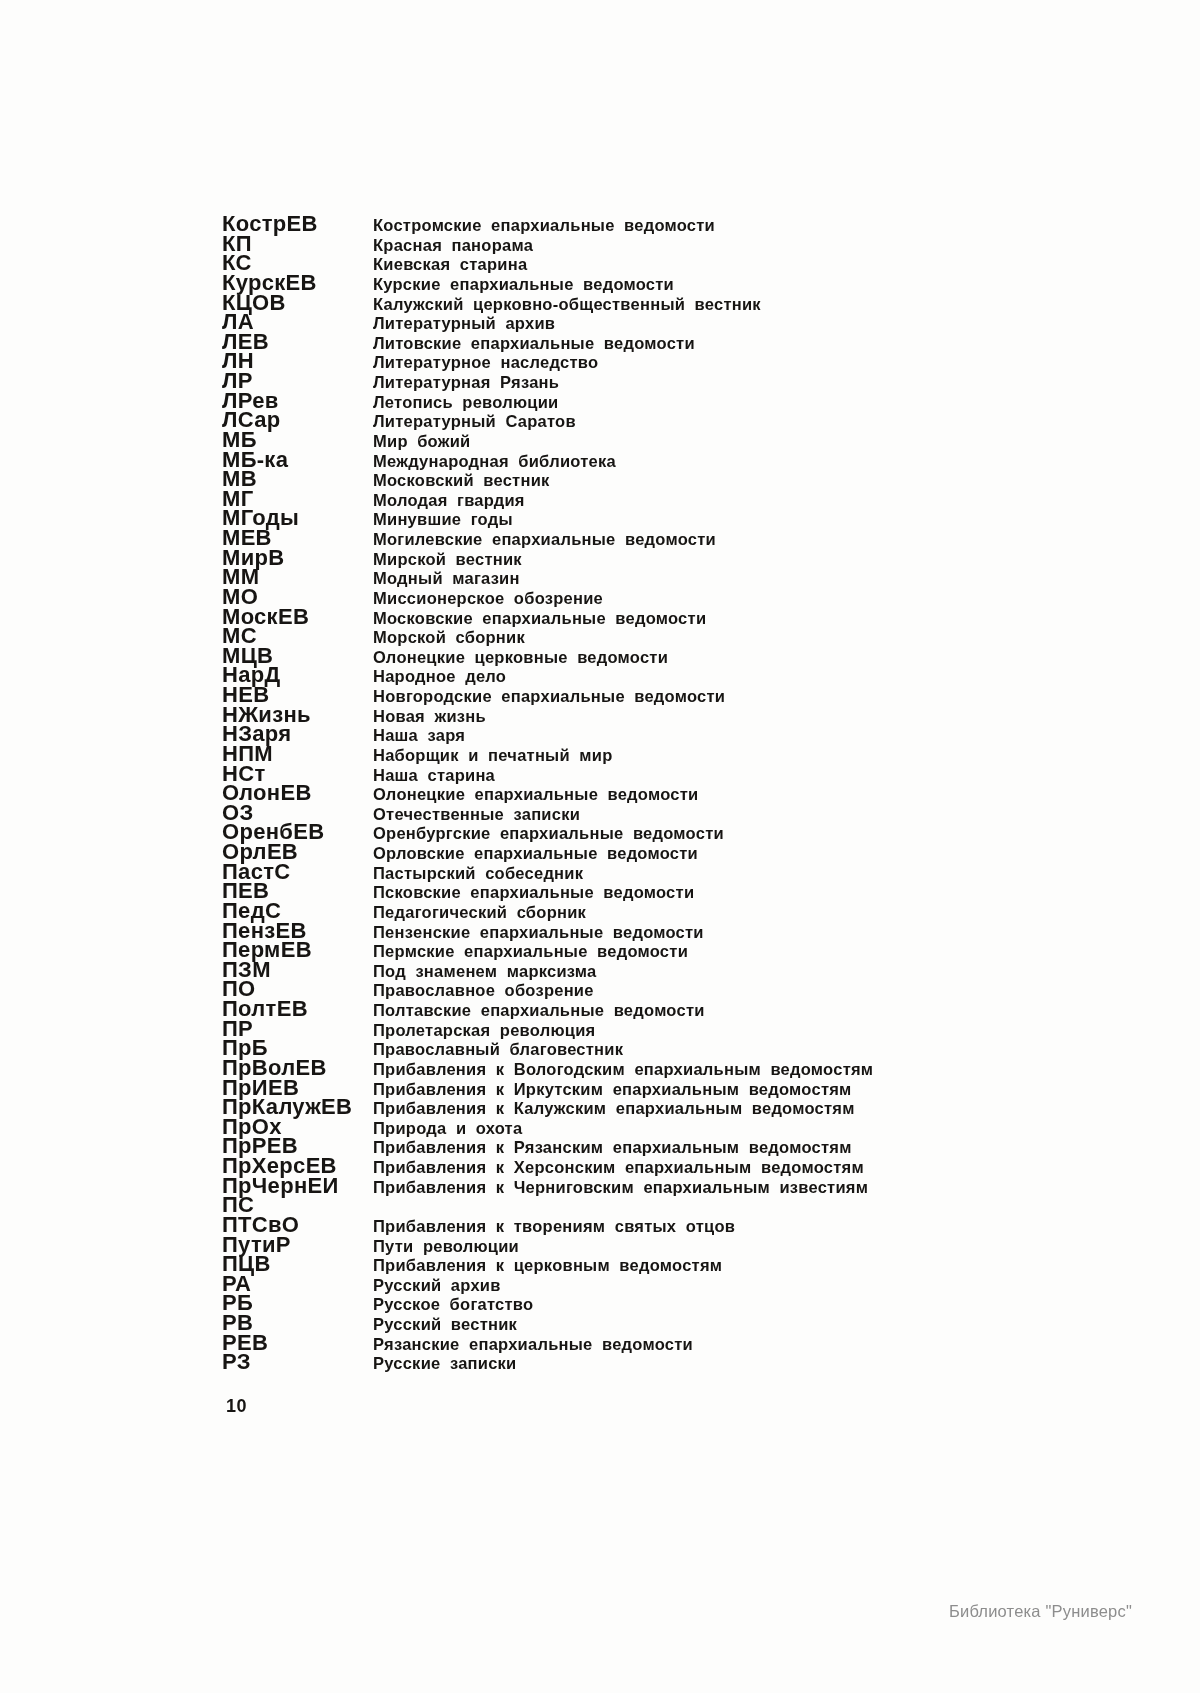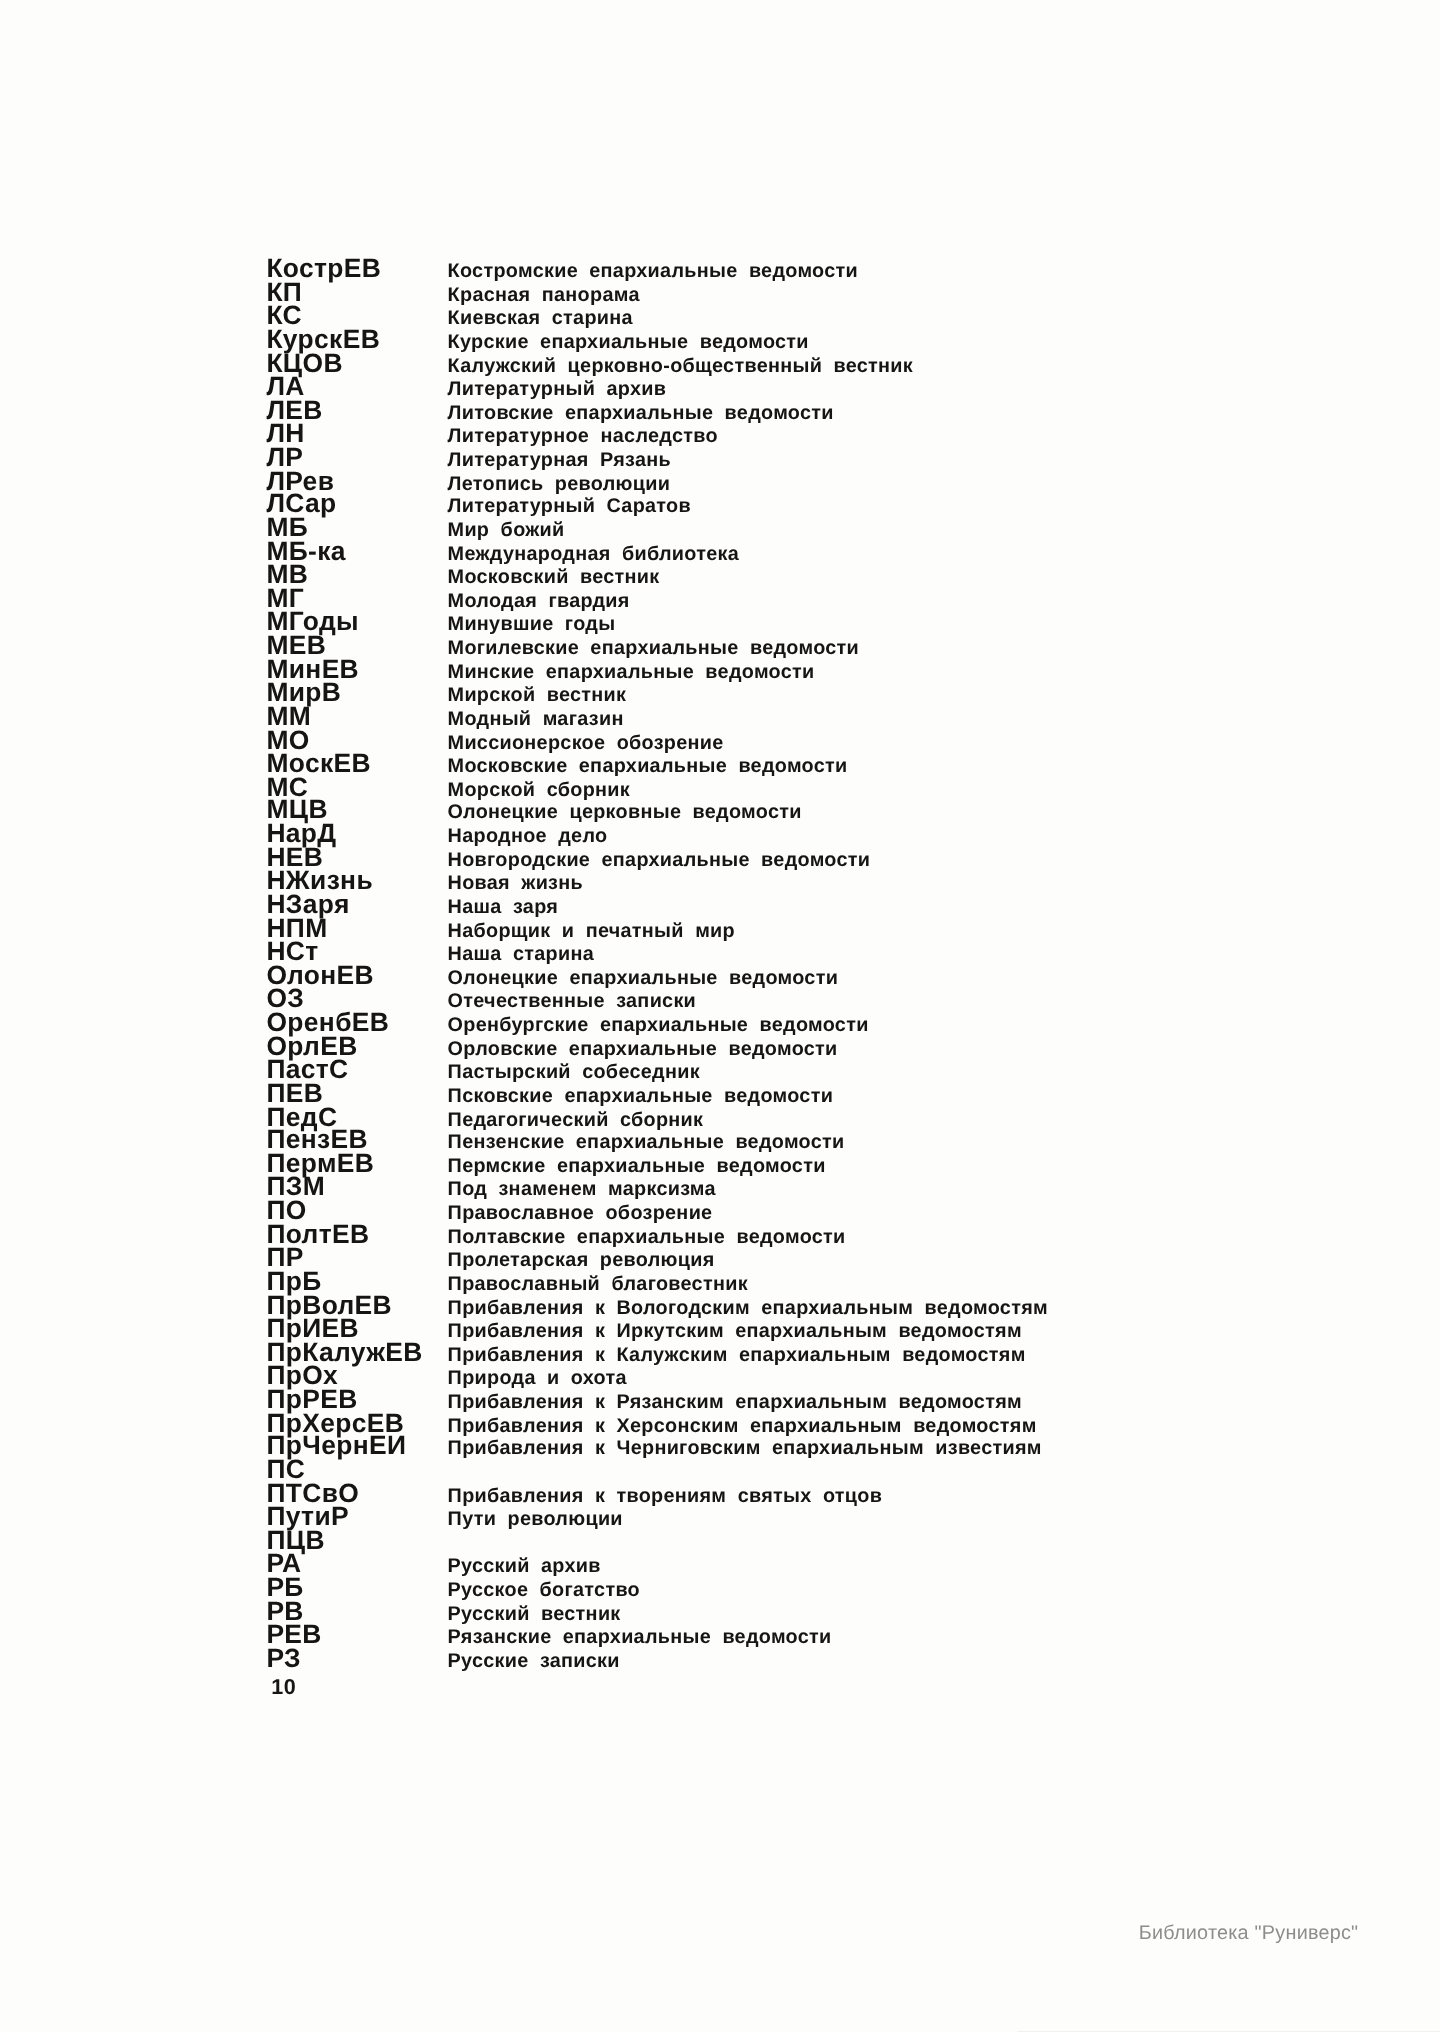--- a/index.html
+++ b/index.html
@@ -130,24 +130,20 @@
       </div>
       <div class="row">
         <span class="abbr">МГоды</span>
         <span class="title">Минувшие годы</span>
       </div>
       <div class="row">
         <span class="abbr">МЕВ</span>
         <span class="title">Могилевские епархиальные ведомости</span>
       </div>
       <div class="row">
-        <span class="abbr">МинЕВ</span>
-        <span class="title">Минские епархиальные ведомости</span>
-      </div>
-      <div class="row">
         <span class="abbr">МирВ</span>
         <span class="title">Мирской вестник</span>
       </div>
       <div class="row">
         <span class="abbr">ММ</span>
         <span class="title">Модный магазин</span>
       </div>
       <div class="row">
         <span class="abbr">МО</span>
         <span class="title">Миссионерское обозрение</span>
@@ -278,20 +274,21 @@
       <div class="row">
         <span class="abbr">ПТСвО</span>
         <span class="title">Прибавления к творениям святых отцов</span>
       </div>
       <div class="row">
         <span class="abbr">ПутиР</span>
         <span class="title">Пути революции</span>
       </div>
       <div class="row">
         <span class="abbr">ПЦВ</span>
+        <span class="title">Прибавления к церковным ведомостям</span>
       </div>
       <div class="row">
         <span class="abbr">РА</span>
         <span class="title">Русский архив</span>
       </div>
       <div class="row">
         <span class="abbr">РБ</span>
         <span class="title">Русское богатство</span>
       </div>
       <div class="row">

